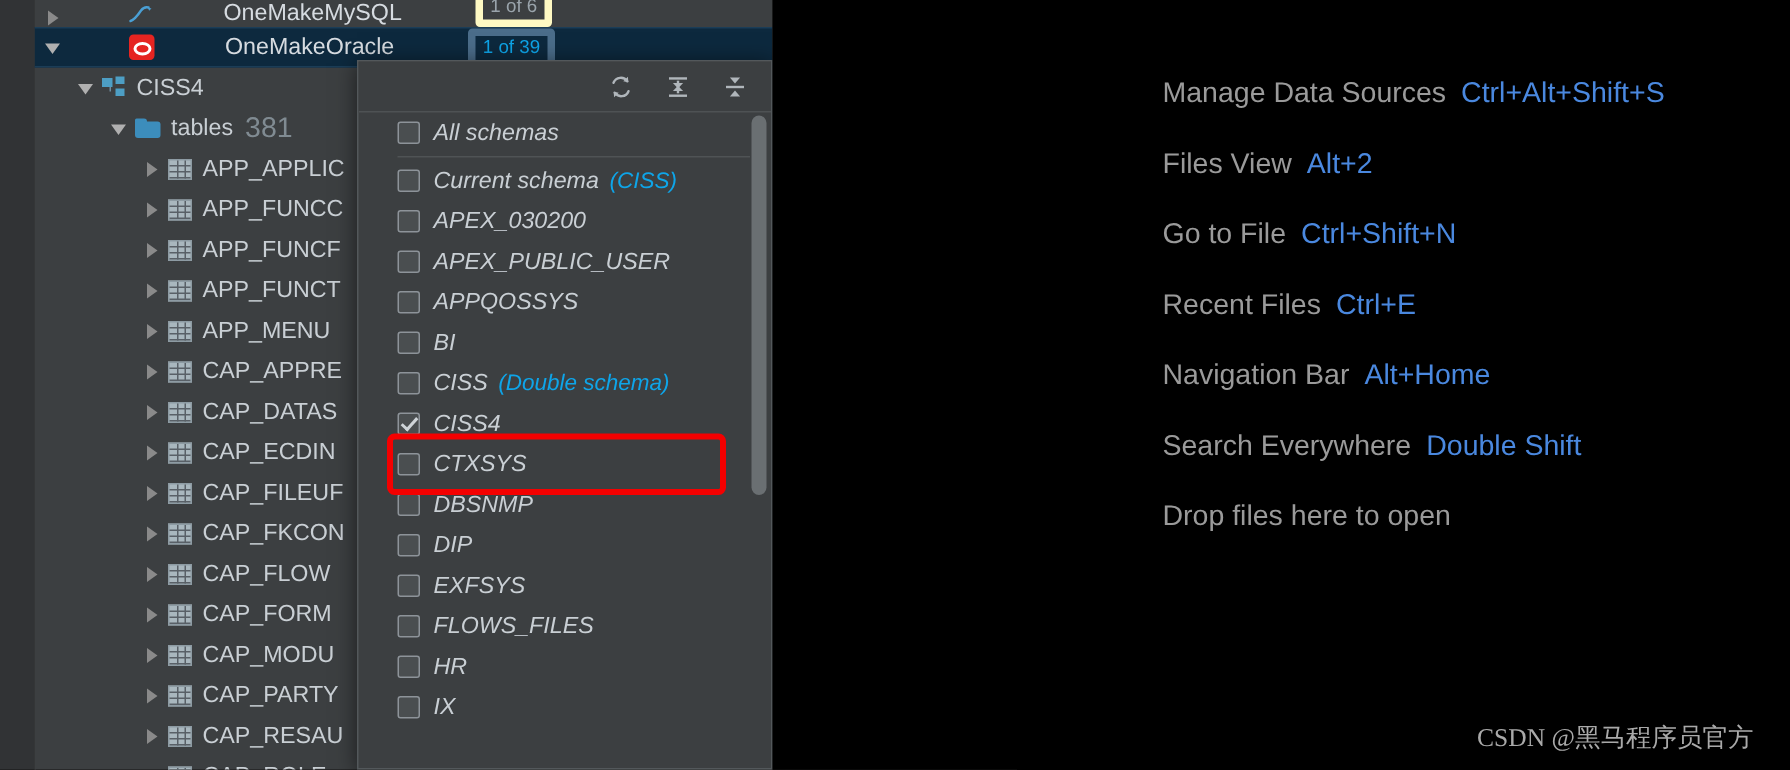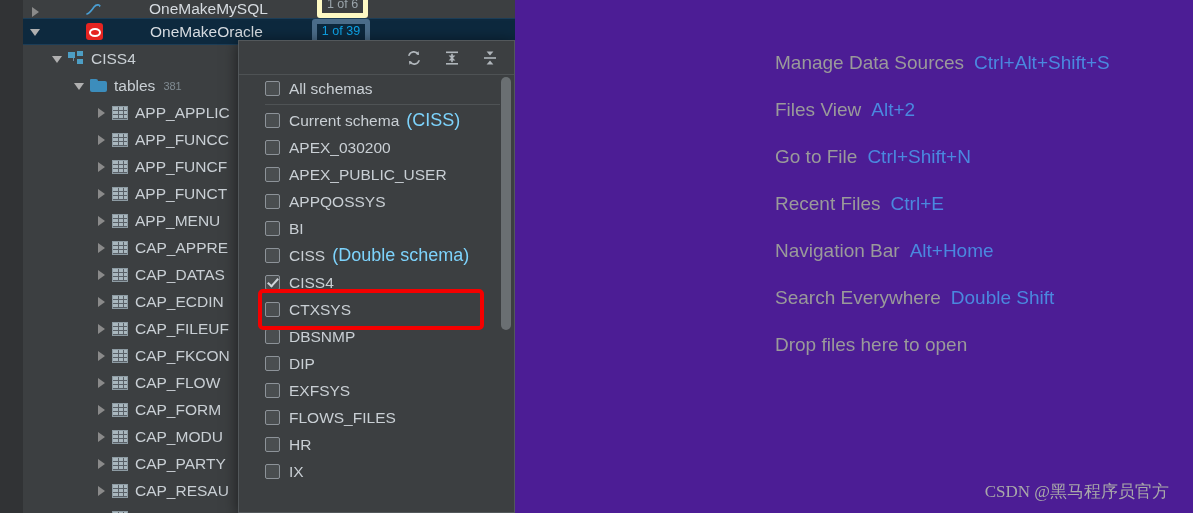--- a/index.html
+++ b/index.html
@@ -106,21 +106,21 @@
     content:"";position:absolute;left:0;top:3px;width:100%;height:1px;
     background:#596067;box-shadow:0 4px 0 0 #596067, 0 8px 0 0 #596067;
   }
   .ic-table::after{
     content:"";position:absolute;top:0;left:5px;width:1px;height:100%;
     background:#596067;box-shadow:5px 0 0 0 #596067;
   }
 
   .tree-label{font-size:15.5px;color:#c9cfd4;}
   .tree-label.ds{color:#d6dbe0;}
-  .tree-count{font-size:11px;color:#808b92;margin-left:8px;}
+  .tree-count{font-size:19px;color:#808b92;margin-left:8px;}
   .badge{
     margin-left:9px;font-size:12.5px;color:#9aa4ab;
     border:5px solid #fef9c3;border-radius:3px;
     padding:0px 5px 1px 5px;line-height:15px;
   }
   .badge.on-sel{border-color:#4b6d8a;color:#0ea5e9;}
 
   
   .ind1{padding-left:6px;gap:40px;}
   .ind2{padding-left:28px;}
@@ -128,20 +128,21 @@
   .ind4{padding-left:72px;}
 
   
   #schema-popup{
     position:absolute;left:238px;top:40px;width:277px;height:473px;
     background:#3c3f41;
     border:1px solid #53585b;
     box-shadow:0 2px 14px rgba(0,0,0,.55);
     box-sizing:border-box;
     overflow:hidden;
+    font-style:italic;
   }
   #popup-toolbar{
     height:33px;
     background:#3c3f41;
     border-bottom:1px solid #4e5254;
     display:flex;align-items:center;justify-content:flex-end;
     padding-right:14px;
     gap:18px;
   }
   .tbtn{
@@ -171,21 +172,21 @@
     position:relative;
     box-sizing:border-box;
   }
   .cbx.checked::after{
     content:"";
     position:absolute;left:4px;top:0px;
     width:4px;height:9px;
     border:solid #cfd4d8;border-width:0 2px 2px 0;
     transform:rotate(42deg);
   }
-  .opt-sub{color:#7dd3fc;margin-left:7px;font-size:18px;}
+  .opt-sub{color:#0ea5e9;margin-left:7px;font-size:15px;}
   .opt-sep{
     margin:2px 14px 2px 26px;height:1px;background:#4f5355;
   }
   
   #popup-scroll-track{
     position:absolute;right:3px;top:36px;width:10px;height:437px;
     background:transparent;
   }
   #popup-scroll-thumb{
     position:absolute;right:3px;top:36px;width:10px;height:253px;
@@ -198,21 +199,21 @@
     position:absolute;left:258px;top:289px;width:226px;height:41px;
     border:4px solid #f40000;
     border-radius:5px;
     box-sizing:border-box;
     pointer-events:none;
   }
 
   
   #shortcut-panel{
     position:absolute;left:515px;top:0;right:0;bottom:0;
-    background:#4c1d95;
+    background:#000000;
   }
   #shortcut-list{
     position:absolute;left:260px;top:52px;
   }
   .sc-row{
     margin-bottom:25px;
     font-size:19px;
     color:#9a9a9a;
     white-space:nowrap;
     line-height:22px;

